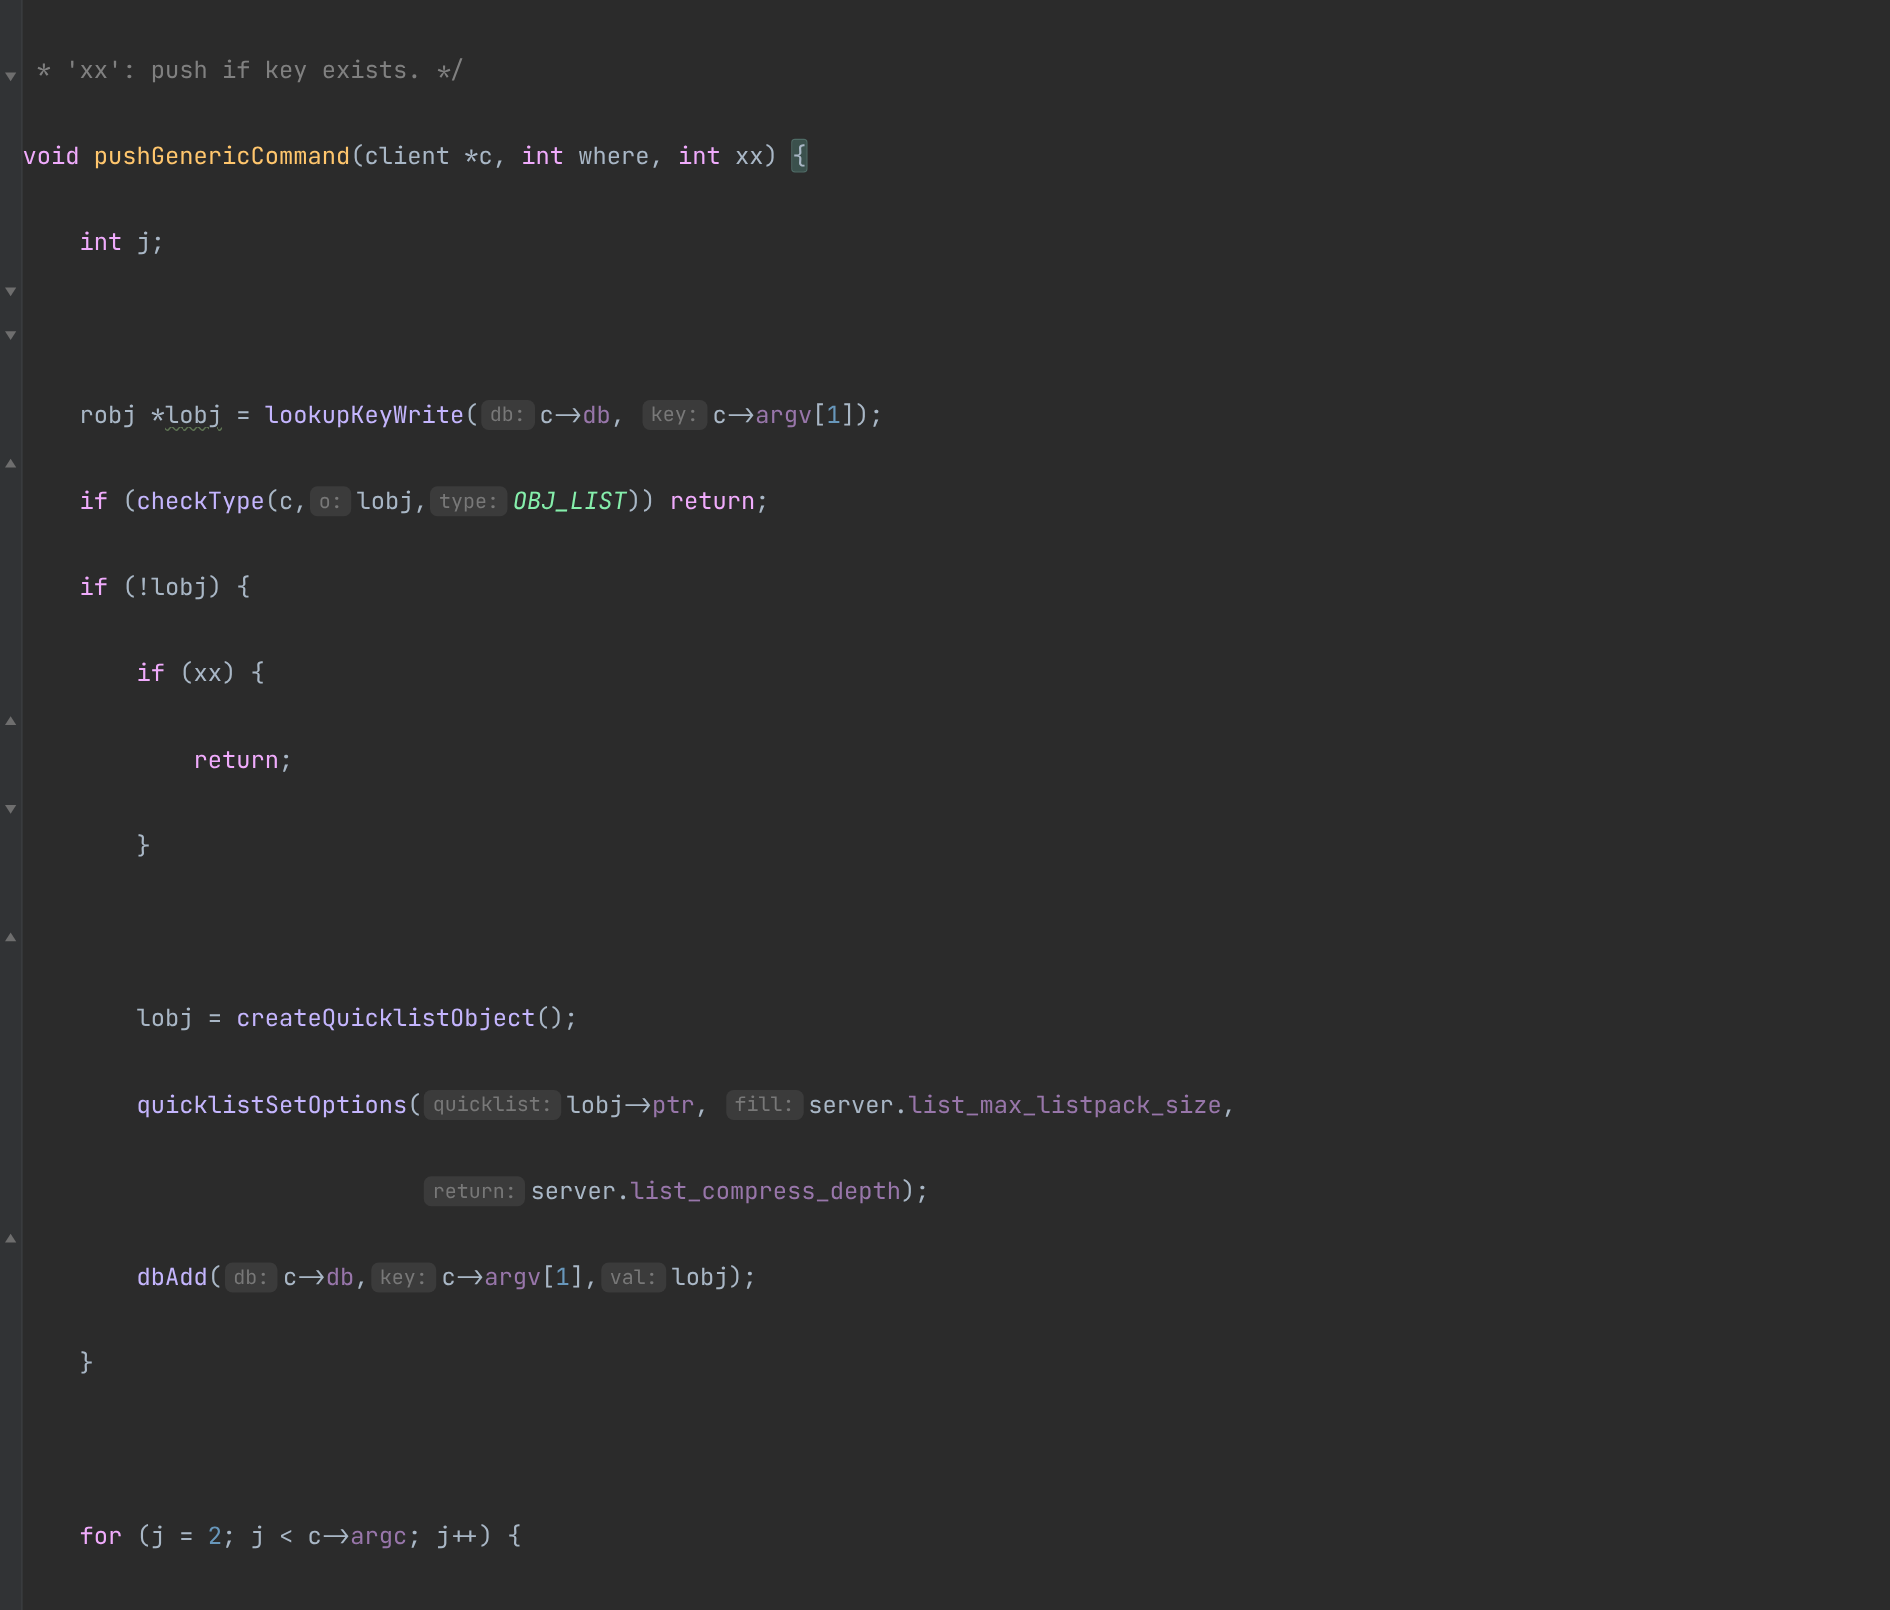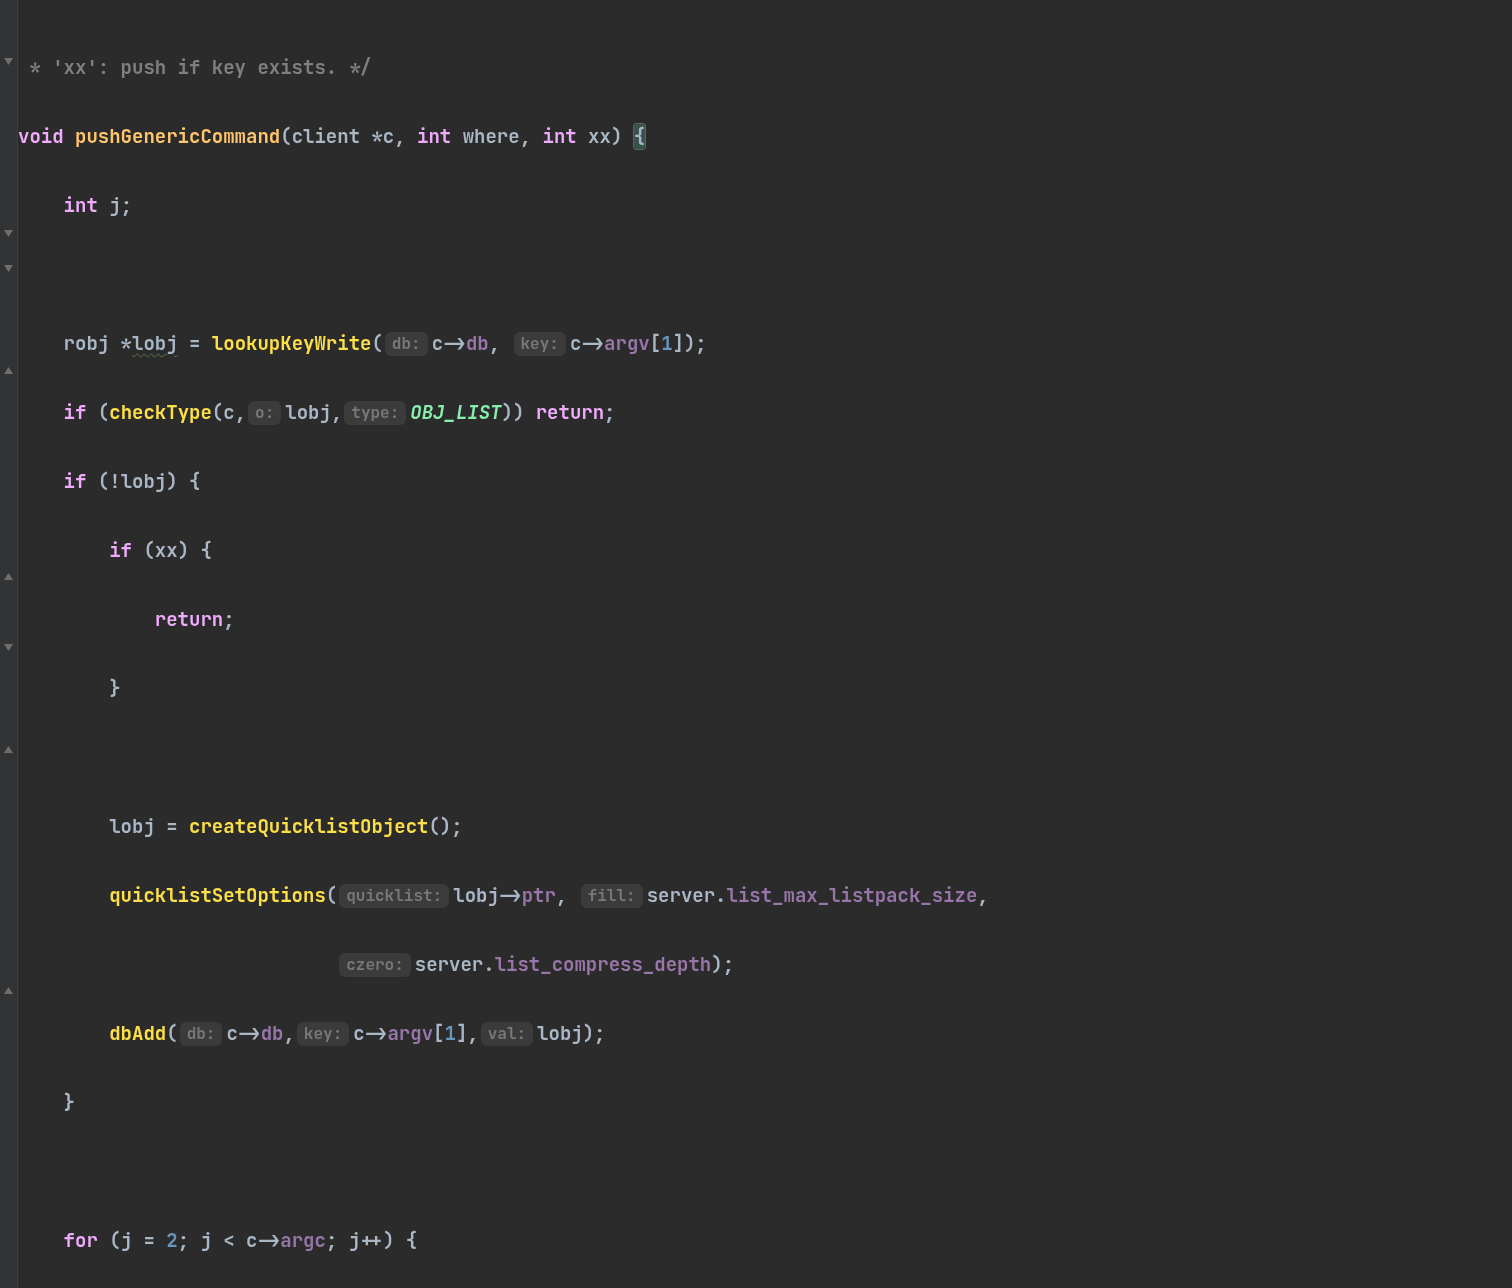--- a/index.html
+++ b/index.html
@@ -28,28 +28,27 @@
     position: absolute;
     left: 2px;
     width: 13px;
     height: 13px;
     cursor: pointer;
   }
   .fold svg { display:block; }
   .code {
     flex: 1;
     white-space: pre;
-    padding-top: 16px;
+    padding-top: 4px;
     position: relative;
-    font-weight: bold;
   }
   .line { display:block; height:34.5px; }
   .cmt { color:#808080; font-style: normal;}
   .kw  { color:#f0abfc; }
-  .fn  { color:#fde047; }
+  .fn  { color:#c4b5fd; }
   .fn-def { color:#ffc66d;margin-top:13px; }
   .typ { color:#a9b7c6; }
   .var { color:#a9b7c6; }
   .prm { color:#a9b7c6; }
   .num { color:#6897bb; }
   .mbr { color:#9876aa; }
   .const { color:#86efac; font-style: italic;}
   .op  { color:#a9b7c6; }
   .pn  { color:#a9b7c6; }
   .hint {
@@ -127,21 +126,21 @@
 <span class="line"></span>
 <span class="line">    <span class="typ">robj *</span><span class="var wavy">lobj</span> <span class="op">=</span> <span class="fn">lookupKeyWrite</span><span class="pn">(</span><span class="hint">db:</span><span>c-&gt;</span><span class="mbr">db</span><span class="pn">, </span><span class="hint">key:</span><span>c-&gt;</span><span class="mbr">argv</span><span class="pn">[</span><span class="num">1</span><span class="pn">]);</span></span>
 <span class="line">    <span class="kw">if</span> <span class="pn">(</span><span class="fn">checkType</span><span class="pn">(</span>c<span class="pn">,</span><span class="hint">o:</span><span class="var">lobj</span><span class="pn">,</span><span class="hint">type:</span><span class="const">OBJ_LIST</span><span class="pn">)) </span><span class="kw">return</span><span class="pn">;</span></span>
 <span class="line">    <span class="kw">if</span> <span class="pn">(!</span><span class="var">lobj</span><span class="pn">) {</span></span>
 <span class="line">        <span class="kw">if</span> <span class="pn">(</span><span class="prm">xx</span><span class="pn">) {</span></span>
 <span class="line">            <span class="kw">return</span><span class="pn">;</span></span>
 <span class="line">        <span class="pn">}</span></span>
 <span class="line"></span>
 <span class="line">        <span class="var">lobj</span> <span class="op">=</span> <span class="fn">createQuicklistObject</span><span class="pn">();</span></span>
 <span class="line">        <span class="fn">quicklistSetOptions</span><span class="pn">(</span><span class="hint">quicklist:</span><span class="var">lobj</span>-&gt;<span class="mbr">ptr</span><span class="pn">, </span><span class="hint">fill:</span><span>server</span>.<span class="mbr">list_max_listpack_size</span><span class="pn">,</span></span>
-<span class="line">                            <span class="hint">czero:</span><span>server</span>.<span class="mbr">list_compress_depth</span><span class="pn">);</span></span>
+<span class="line">                            <span class="hint">return:</span><span>server</span>.<span class="mbr">list_compress_depth</span><span class="pn">);</span></span>
 <span class="line">        <span class="fn">dbAdd</span><span class="pn">(</span><span class="hint">db:</span><span>c-&gt;</span><span class="mbr">db</span><span class="pn">,</span><span class="hint">key:</span><span>c-&gt;</span><span class="mbr">argv</span><span class="pn">[</span><span class="num">1</span><span class="pn">],</span><span class="hint">val:</span><span class="var">lobj</span><span class="pn">);</span></span>
 <span class="line">    <span class="pn">}</span></span>
 <span class="line"></span>
 <span class="line">    <span class="kw">for</span> <span class="pn">(</span><span class="var">j</span> <span class="op">=</span> <span class="num">2</span><span class="pn">; </span><span class="var">j</span> <span class="op">&lt;</span> <span>c-&gt;</span><span class="mbr">argc</span><span class="pn">; </span><span class="var">j</span><span class="op">++</span><span class="pn">) {</span></span>
 
 
 
 
 
 

